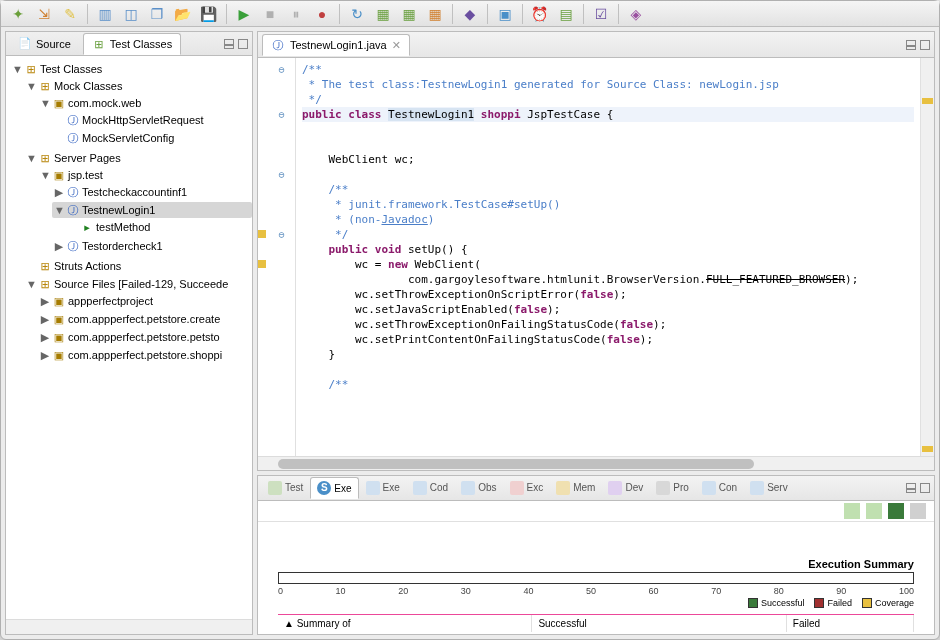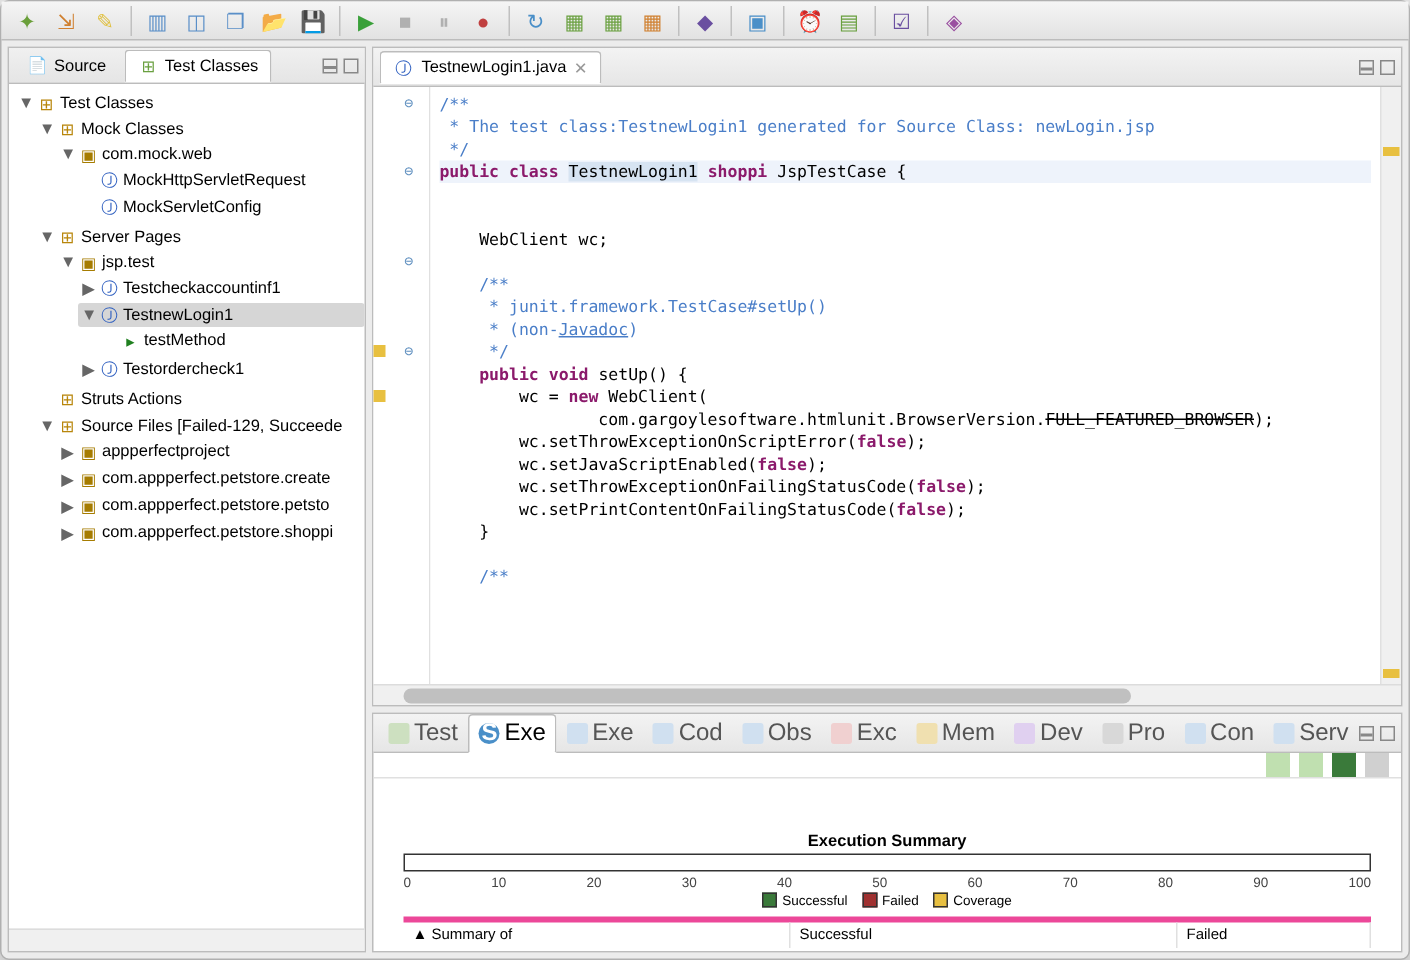--- a/index.html
+++ b/index.html
@@ -70,36 +70,36 @@
 .marker.warn { background: #e8c040; }
 .overview { width: 14px; background: #f0f0f0; border-left: 1px solid #e0e0e0; position: relative; }
 .ov-box { position: absolute; left: 1px; right: 1px; height: 6px; }
 .ov-box.y { background: #e8c040; }
 .ed-scroll { height: 14px; background: #f0f0f0; border-top: 1px solid #dcdcdc; position: relative; }
 .ed-scroll .thumb { position: absolute; left: 20px; right: 180px; top: 2px; height: 10px; background: #c0c0c0; border-radius: 5px; }
 
 
 .bottom-pane { height: 160px; background: #fff; border: 1px solid #bcbcbc; display: flex; flex-direction: column; }
 .bp-tabs { height: 26px; background: linear-gradient(#f3f3f3,#e6e6e6); border-bottom: 1px solid #bcbcbc; display: flex; align-items: center; padding: 0 4px; gap: 1px; }
-.bp-tab { padding: 3px 6px; display: inline-flex; align-items: center; gap: 3px; font-size: 16px; color: #555; border-radius: 3px 3px 0 0; }
+.bp-tab { padding: 3px 6px; display: inline-flex; align-items: center; gap: 3px; font-size: 10px; color: #555; border-radius: 3px 3px 0 0; }
 .bp-tab.active { background: #fff; border: 1px solid #bcbcbc; border-bottom: 1px solid #fff; margin-bottom: -1px; color: #000; }
 .bp-ic { width: 14px; height: 14px; display: inline-block; border-radius: 2px; }
 .bp-tools { height: 22px; display: flex; justify-content: flex-end; align-items: center; padding: 0 8px; gap: 6px; border-bottom: 1px solid #e0e0e0; }
 .tool-ic { width: 16px; height: 16px; }
-.summary { flex: 1; display: flex; flex-direction: column; align-items: center; padding: 2px 20px; margin-top: 34px; }
+.summary { flex: 1; display: flex; flex-direction: column; align-items: flex-end; padding: 2px 20px; margin-top: 34px; }
 .sum-title { font-weight: bold; font-size: 11px; margin-bottom: 2px; }
 .sum-bar { width: 100%; height: 12px; border: 1px solid #333; background: #fff; }
 .sum-axis { width: 100%; display: flex; justify-content: space-between; font-size: 9px; color: #444; margin-top: 2px; }
 .sum-legend { display: flex; gap: 10px; font-size: 9px; margin-top: 2px; }
 .sum-legend .li { display: flex; align-items: center; gap: 3px; }
 .sw { width: 10px; height: 10px; border: 1px solid #333; }
 .sw.ok { background: #3a7a3a; }
 .sw.fail { background: #a03030; }
 .sw.cov { background: #e8c040; }
-.sum-table { width: 100%; border-top: 4px solid #ec4899; margin-top: 6px; display: grid; grid-template-columns: 2fr 2fr 1fr; font-size: 10px; }
+.sum-table { width: 100%; border-top: 1px solid #ec4899; margin-top: 6px; display: grid; grid-template-columns: 2fr 2fr 1fr; font-size: 10px; }
 .sum-table div { padding: 3px 6px; border-right: 1px solid #e0e0e0; }
 
 
 .status { height: 22px; background: linear-gradient(#f0f0f0,#e0e0e0); border-top: 1px solid #bcbcbc; display: flex; align-items: center; font-size: 10px; color: #444; }
 .st-cell { padding: 0 14px; border-right: 1px solid #c8c8c8; height: 100%; display: flex; align-items: center; }
 .mem { margin-left: auto; display: flex; align-items: center; gap: 6px; padding: 0 10px; }
 .mem-bar { width: 110px; height: 14px; border: 1px solid #aaa; background: #fff; position: relative; font-size: 9px; display: flex; align-items: center; justify-content: center; }
 .mem-fill { position: absolute; left: 0; top: 0; bottom: 0; width: 48%; background: #f5e9a0; }
 .mem-txt { position: relative; z-index: 1; }
 .trash { width: 14px; height: 14px; }

